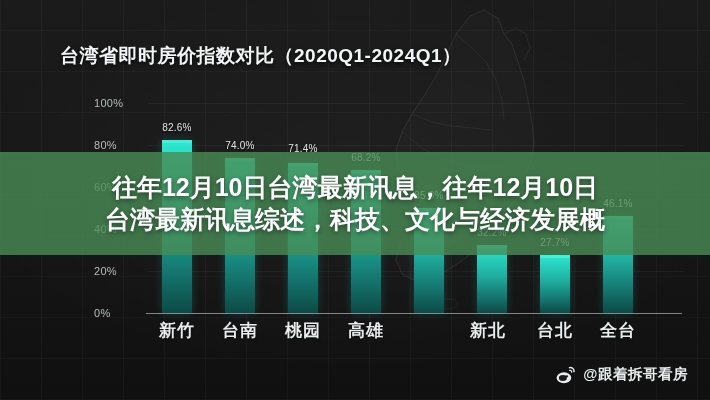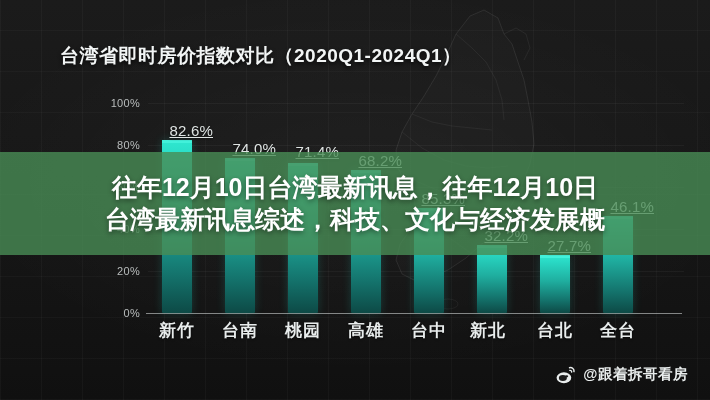--- a/index.html
+++ b/index.html
@@ -29,21 +29,21 @@
   
   .mapwrap{
     position:absolute;left:352px;top:4px;width:230px;height:330px;
     opacity:.5;pointer-events:none;
   }
   .mapwrap svg{width:100%;height:100%;display:block;}
 
   
   .chart{position:absolute;left:0;top:0;width:710px;height:400px;}
   .ylabel{
-    position:absolute;right:0;width:46px;text-align:right;
+    position:absolute;right:0;width:46px;text-align:left;
     color:#b9bdbd;font-size:11px;letter-spacing:.3px;
     transform:translateY(-50%);
   }
   .ytick-row{position:absolute;left:94px;width:46px;}
   .gridline{
     position:absolute;left:148px;right:26px;height:1px;
     background:rgba(255,255,255,.045);
   }
   .axis{
     position:absolute;left:146px;right:28px;top:313px;height:1px;
@@ -53,24 +53,23 @@
   .bar{
     position:absolute;bottom:87px;width:30px;border-radius:1px;
     background:linear-gradient(180deg,#2fe8d0 0%,#28d6c2 14%,#1fae9f 45%,#14736c 78%,#0d4a46 100%);
     box-shadow:0 0 10px rgba(45,220,200,.20);
   }
   .bar::after{
     content:"";position:absolute;left:0;right:0;top:0;height:3px;
     background:#45f2dc;opacity:.9;
   }
   .vlabel{
-    position:absolute;width:72px;text-align:right;
-    color:#dfe4e3;font-size:15px;letter-spacing:.2px;
+    position:absolute;width:72px;text-align:center;
+    color:#dfe4e3;font-size:10px;letter-spacing:.2px;
     text-shadow:0 1px 2px rgba(0,0,0,.6);
-    text-decoration:underline;
   }
   .xlabel{
     position:absolute;top:319px;width:72px;text-align:center;
     color:#e8ecec;font-size:17px;font-weight:700;letter-spacing:1px;
     text-shadow:0 1px 2px rgba(0,0,0,.7);
   }
   .title{
     position:absolute;left:60px;top:43px;
     color:#f2f5f5;font-size:19px;font-weight:700;
     letter-spacing:.5px;white-space:nowrap;
@@ -172,21 +171,20 @@
       <div class="vlabel" style="left: 184px; top: 151.78px;">68.2%</div>
       <div class="vlabel" style="left: 247px; top: 190px;">85.3%</div>
       <div class="vlabel" style="left: 310px; top: 227.38px;">32.2%</div>
       <div class="vlabel" style="left: 373px; top: 236.83px;">27.7%</div>
       <div class="vlabel" style="left: 436px; top: 198.19px;">46.1%</div>
 
       <div class="xlabel" style="left:-5px">新竹</div>
       <div class="xlabel" style="left:58px">台南</div>
       <div class="xlabel" style="left:121px">桃园</div>
       <div class="xlabel" style="left:184px">高雄</div>
-      <div class="xlabel" style="left:247px">台中</div>
       <div class="xlabel" style="left:306px">新北</div>
       <div class="xlabel" style="left:373px">台北</div>
       <div class="xlabel" style="left:436px">全台</div>
     </div>
   </div>
 
   <div class="band"></div>
   <div class="band-text">
     <div class="band-line">往年12月10日台湾最新讯息，往年12月10日</div>
     <div class="band-line">台湾最新讯息综述，科技、文化与经济发展概</div>

